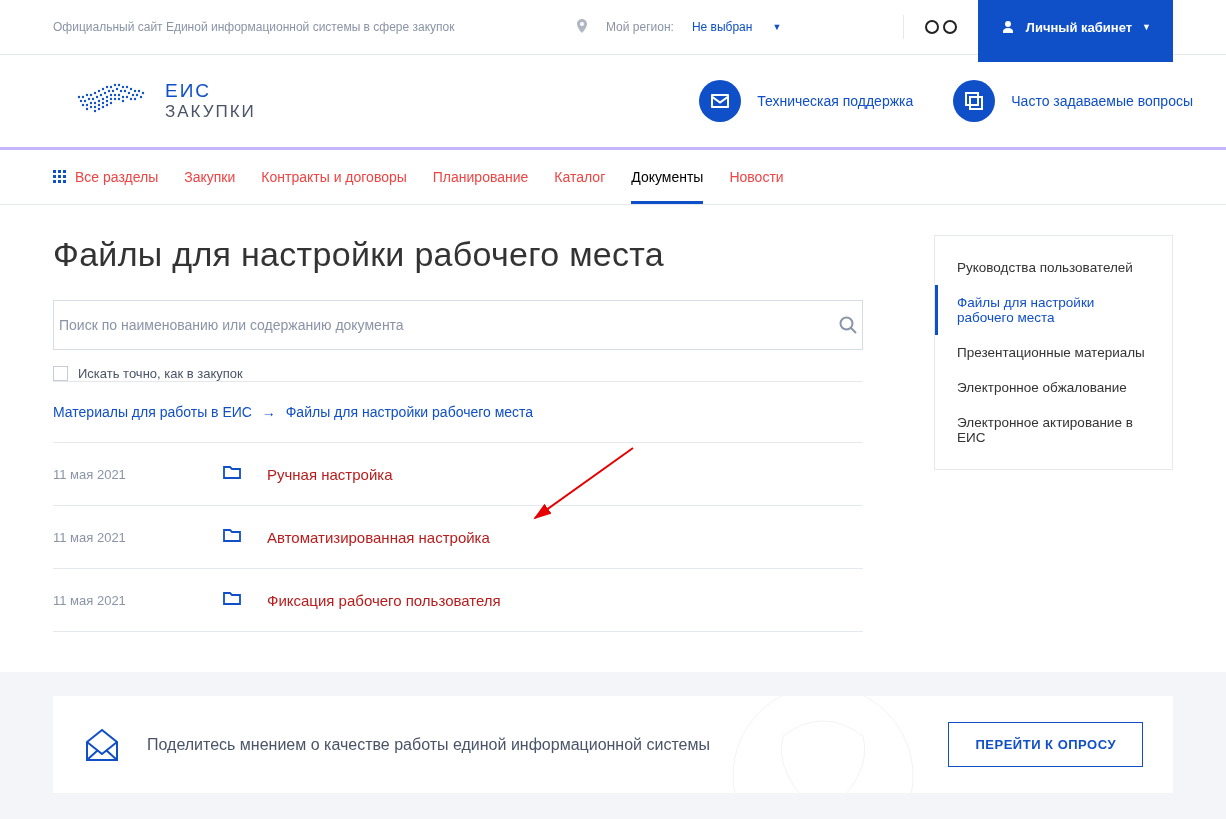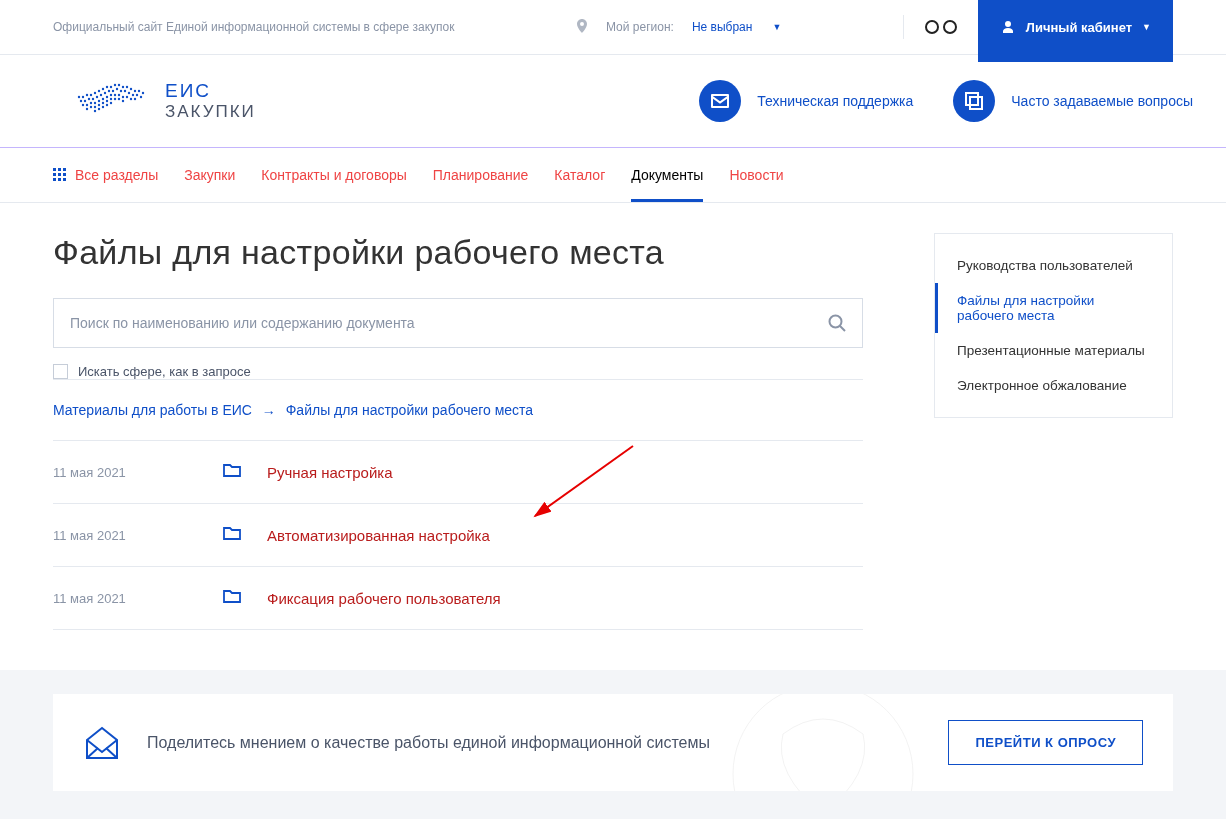--- a/index.html
+++ b/index.html
@@ -16,21 +16,21 @@
   .region-label { color: #8a94a6; }
   .region-value { color: #0f4fc8; cursor: pointer; }
   .region-caret { color: #0f4fc8; font-size: 9px; margin-left: 2px; }
   .glasses { width: 34px; height: 16px; }
   .glasses svg { display:block; }
   .lk-btn { background: #0f4fc8; color: #fff; display: flex; align-items: center; gap: 10px; height: 70px; padding: 0 22px; cursor: pointer; font-size: 13px; font-weight: 600; }
   .lk-caret { font-size: 9px; }
   .vsep { width:1px; height:24px; background:#e5e9ef; }
 
   
-  .header { border-bottom: 1px solid #c4b5fd; padding-left: 40px; }
+  .header { border-bottom: 3px solid #c4b5fd; padding-left: 40px; }
   .header-inner { display: flex; align-items: center; height: 92px; gap: 40px; }
   .logo { display: flex; align-items: center; gap: 14px; }
   .logo-map { width: 78px; height: 48px; }
   .logo-text-a { color: #0f4fc8; font-size: 19px; letter-spacing: 2px; font-weight: 500; }
   .logo-text-b { color: #4a5468; font-size: 17px; letter-spacing: 2px; }
   .header-links { margin-left: auto; display: flex; align-items: flex-start; gap: 40px; }
   .hlink { display: flex; align-items: center; gap: 16px; cursor: pointer; }
   .hlink-circle { width: 42px; height: 42px; border-radius: 50%; background: #0f4fc8; display: flex; align-items: center; justify-content: center; color: #fff; }
   .hlink-text { color: #0f4fc8; font-size: 14px; font-weight: 500; }
 
@@ -41,21 +41,21 @@
   .nav-item.active { border-bottom-color: #0f4fc8; color: #000; }
   .nav-all { display: flex; align-items: center; gap: 8px; font-weight: 500; }
   .grid-icon { width:14px; height:14px; }
 
   
   .body-wrap { display: flex; gap: 50px; padding-top: 30px; padding-bottom: 40px; }
   .main { flex: 1; }
   .sidebar { width: 260px; }
   h1 { font-size: 34px; font-weight: 400; color: #333; margin-bottom: 26px; letter-spacing: 0.3px; }
 
-  .search-box { display: flex; align-items: center; border: 1px solid #d7dde6; height: 50px; padding: 0 16px; }
+  .search-box { display: flex; align-items: center; border: 1px solid #d7dde6; height: 50px; padding: 0 5px; }
   .search-box input { flex: 1; border: none; outline: none; font-size: 14px; color: #333; background: transparent; }
   .search-box input::placeholder { color: #8a94a6; }
   .search-ico { color: #8a94a6; width:18px; height:18px; }
 
   .exact-row { display: flex; align-items: center; gap: 10px; margin-top: 16px; font-size: 13px; color: #4a5468; }
   .chk { width: 15px; height: 15px; border: 1px solid #c6cdd8; background: #fff; cursor:pointer; }
 
   .crumbs { border-top: 1px solid #e5e9ef; padding: 22px 0; font-size: 14px; color: #0f4fc8; }
   .crumbs a { color: #0f4fc8; text-decoration: none; cursor: pointer; }
   .crumb-sep { margin: 0 6px; color:#0f4fc8; }
@@ -246,21 +246,21 @@
     <div class="search-box">
       <input type="text" placeholder="Поиск по наименованию или содержанию документа" style="">
       <svg class="search-ico" viewBox="0 0 18 18">
           <circle cx="7.5" cy="7.5" r="6" fill="none" stroke="currentColor" stroke-width="2"></circle>
           <line x1="12" y1="12" x2="17" y2="17" stroke="currentColor" stroke-width="2"></line>
         </svg>
     </div>
 
     <div class="exact-row">
       <div class="chk"></div>
-      <span>Искать сфере, как в запросе</span>
+      <span>Искать точно, как в закупок</span>
     </div>
 
     <div class="crumbs">
       <a>Материалы для работы в ЕИС</a>
       <span class="crumb-sep">→</span>
       <a>Файлы для настройки рабочего места</a>
     </div>
 
     <div class="row">
       <div class="row-date">11 мая 2021</div>
@@ -299,20 +299,21 @@
       </defs>
     <line x1="110" y1="8" x2="12" y2="78" stroke="#e60000" stroke-width="2" marker-end="url(#ah)"></line>
   </svg>
 
   <div class="sidebar">
     <div class="side-card">
       <div class="side-item">Руководства пользователей</div>
       <div class="side-item active">Файлы для настройки рабочего места</div>
       <div class="side-item">Презентационные материалы</div>
       <div class="side-item">Электронное обжалование</div>
+      <div class="side-item">Электронное актирование в ЕИС</div>
     </div>
   </div>
 </div>
 
 <div class="footer-area">
   <div class="container">
     <div class="survey-card">
       <svg class="mail-ico" viewBox="0 0 38 38">
         <path fill="none" stroke="currentColor" stroke-width="2" d="M4 16 L19 4 L34 16 V34 H4 Z"></path>
         <path fill="none" stroke="currentColor" stroke-width="2" d="M4 16 L19 28 L34 16"></path>

